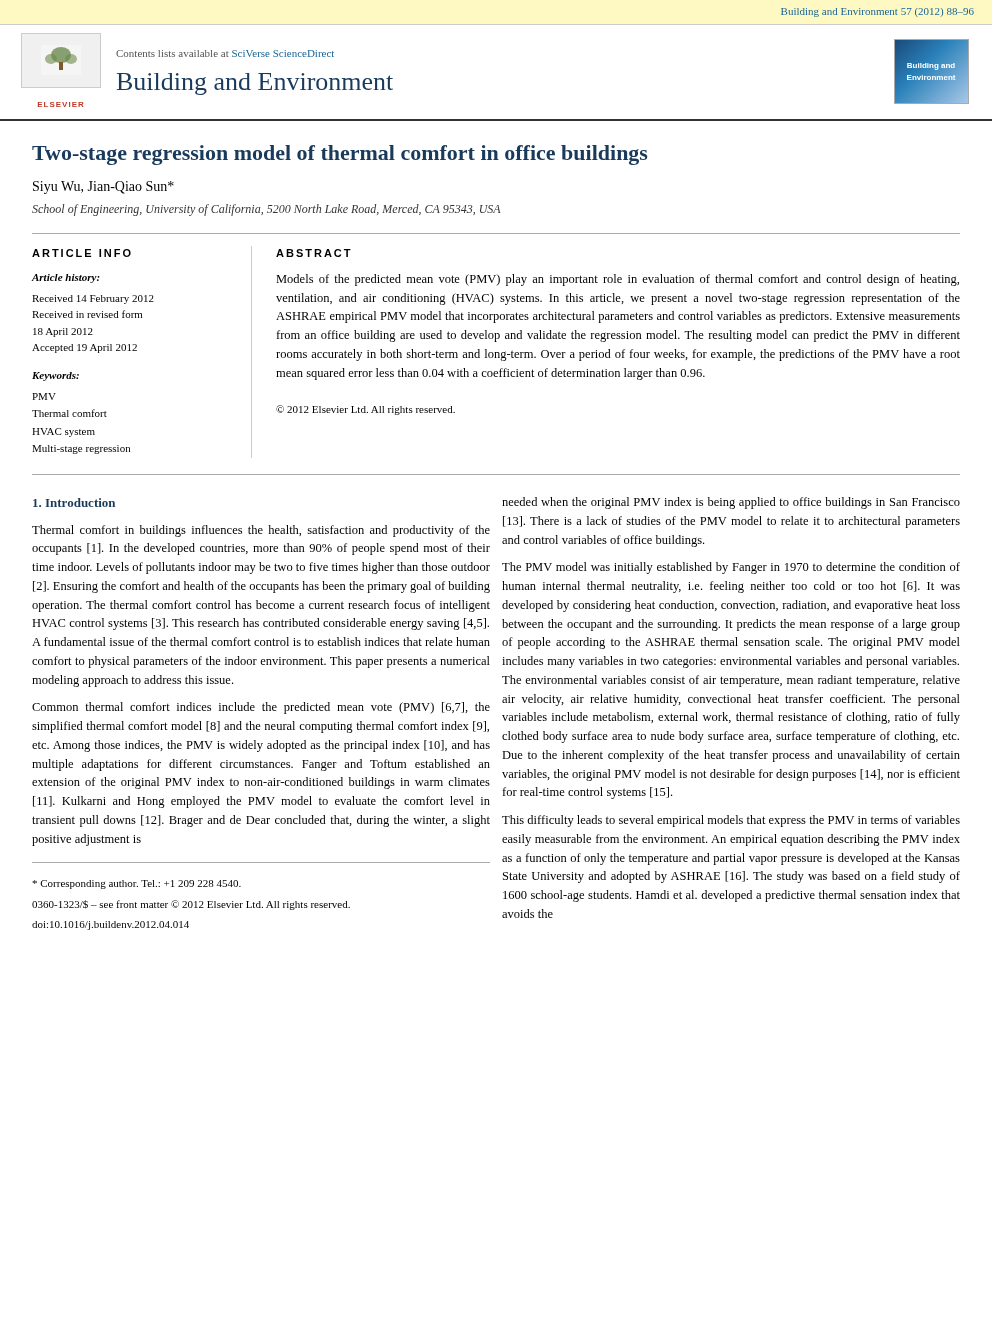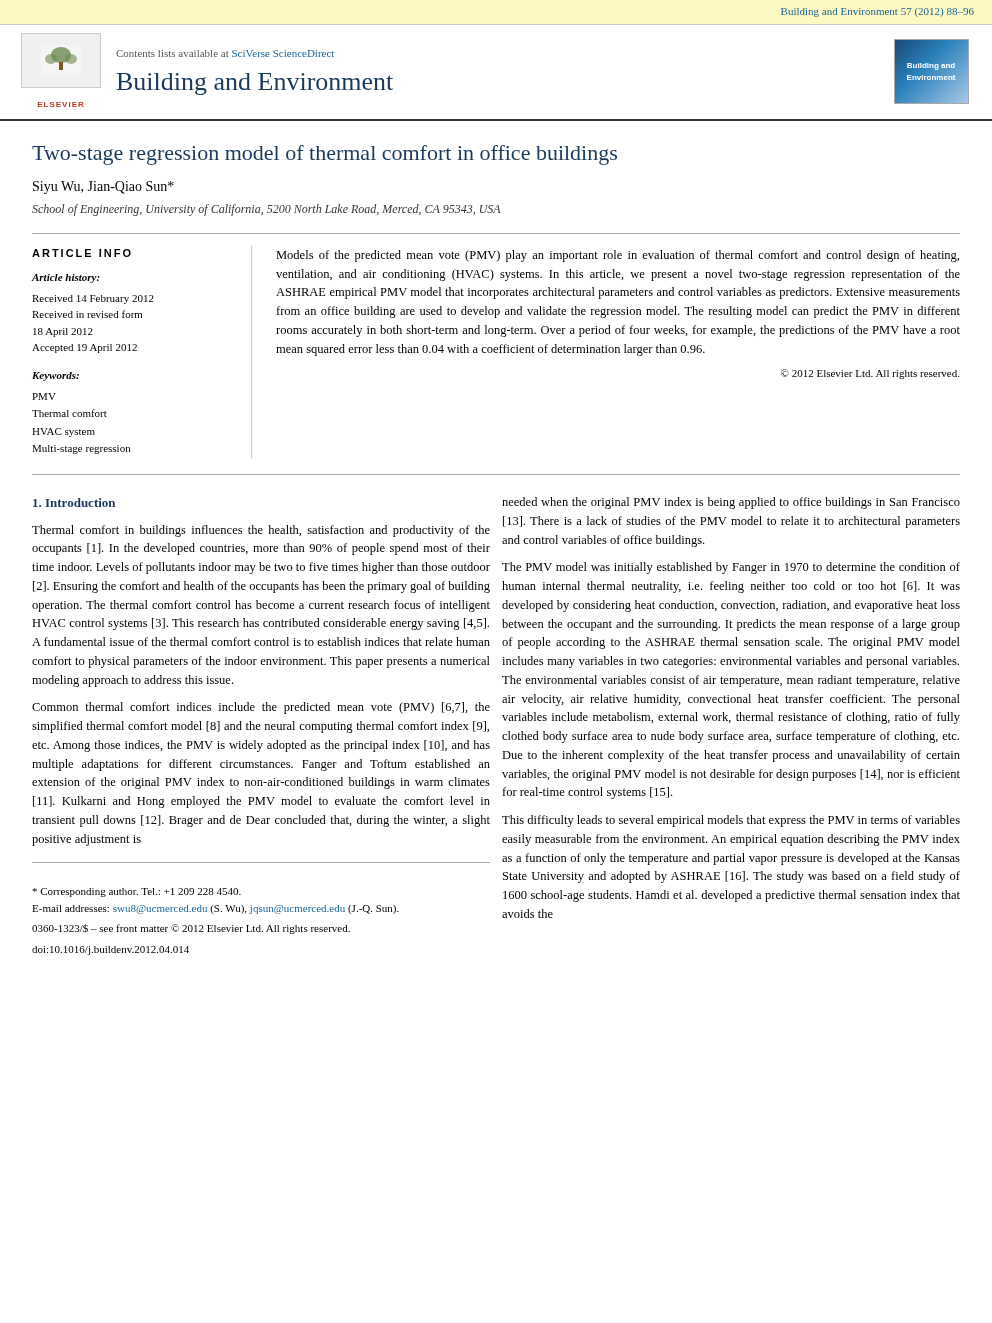--- a/index.html
+++ b/index.html
@@ -108,21 +108,21 @@
     }
 
     
     .article-container {
       padding: 18px 32px 24px 32px;
     }
 
     
     .article-title {
       font-size: 22px;
-      font-weight: normal;
+      font-weight: bold;
       color: #1a3a5c;
       margin-bottom: 10px;
       line-height: 1.3;
       font-family: "Times New Roman", serif;
     }
 
     
     .authors {
       font-size: 14px;
       color: #000;
@@ -202,23 +202,22 @@
       font-family: Arial, sans-serif;
     }
     .abstract-text {
       font-size: 12.5px;
       color: #000;
       line-height: 1.5;
       text-align: justify;
     }
     .copyright {
       font-size: 11px;
-      text-align: right;
-      color: #000;
-      margin-top: 8px;
+      color: #000;
+      margin-top: 20px;
     }
 
     
     .body-columns {
       display: flex;
       gap: 12px;
       margin-top: 18px;
     }
     .body-col {
       flex: 1;
@@ -240,21 +239,21 @@
       margin-bottom: 9px;
       font-size: 12.5px;
       line-height: 1.5;
       text-align: justify;
     }
 
     
     .footnote-area {
       border-top: 1px solid #aaa;
       margin-top: 14px;
-      padding-top: 20px;
+      padding-top: 12px;
       font-size: 11px;
       color: #000;
     }
     .footnote-line {
       line-height: 1.5;
     }
     .doi-line {
       margin-top: 4px;
       font-size: 11px;
     }
@@ -326,44 +325,38 @@
       <div class="keywords-section">
         <div class="history-label">Keywords:</div>
         <div class="keyword-item">PMV</div>
         <div class="keyword-item">Thermal comfort</div>
         <div class="keyword-item">HVAC system</div>
         <div class="keyword-item">Multi-stage regression</div>
       </div>
     </div>
 
     <div class="abstract-col">
+      <div class="abstract-title">ABSTRACT</div>
       <div class="abstract-text">Models of the predicted mean vote (PMV) play an important role in evaluation of thermal comfort and control design of heating, ventilation, and air conditioning (HVAC) systems. In this article, we present a novel two-stage regression representation of the ASHRAE empirical PMV model that incorporates architectural parameters and control variables as predictors. Extensive measurements from an office building are used to develop and validate the regression model. The resulting model can predict the PMV in different rooms accurately in both short-term and long-term. Over a period of four weeks, for example, the predictions of the PMV have a root mean squared error less than 0.04 with a coefficient of determination larger than 0.96.</div>
       <div class="copyright">© 2012 Elsevier Ltd. All rights reserved.</div>
     </div>
   </div>
 
   <hr class="divider">
 
   <div class="body-columns">
 
     <div class="body-col">
       <div class="section-title">1.  Introduction</div>
 
       <div class="body-para">Thermal comfort in buildings influences the health, satisfaction and productivity of the occupants [1]. In the developed countries, more than 90% of people spend most of their time indoor. Levels of pollutants indoor may be two to five times higher than those outdoor [2]. Ensuring the comfort and health of the occupants has been the primary goal of building operation. The thermal comfort control has become a current research focus of intelligent HVAC control systems [3]. This research has contributed considerable energy saving [4,5]. A fundamental issue of the thermal comfort control is to establish indices that relate human comfort to physical parameters of the indoor environment. This paper presents a numerical modeling approach to address this issue.</div>
       <div class="body-para">Common thermal comfort indices include the predicted mean vote (PMV) [6,7], the simplified thermal comfort model [8] and the neural computing thermal comfort index [9], etc. Among those indices, the PMV is widely adopted as the principal index [10], and has multiple adaptations for different circumstances. Fanger and Toftum established an extension of the original PMV index to non-air-conditioned buildings in warm climates [11]. Kulkarni and Hong employed the PMV model to evaluate the comfort level in transient pull downs [12]. Brager and de Dear concluded that, during the winter, a slight positive adjustment is</div>
 
       <div class="footnote-area">
         <div class="footnote-line">* Corresponding author. Tel.: +1 209 228 4540.</div>
-        <div class="footnote-line">
-          <span>E-mail addresses:</span>
-          <span class="blue-link" style="cursor:pointer;">swu8@ucmerced.edu</span>
-          <span>(S. Wu),</span>
-          <span class="blue-link" style="cursor:pointer;">jqsun@ucmerced.edu</span>
-          <span>(J.-Q. Sun).</span>
-        </div>
         <div class="doi-line">0360-1323/$ – see front matter © 2012 Elsevier Ltd. All rights reserved.</div>
         <div class="doi-line">doi:10.1016/j.buildenv.2012.04.014</div>
       </div>
     </div>
 
     <div class="body-col">
       <div class="body-para">needed when the original PMV index is being applied to office buildings in San Francisco [13]. There is a lack of studies of the PMV model to relate it to architectural parameters and control variables of office buildings.</div>
       <div class="body-para">The PMV model was initially established by Fanger in 1970 to determine the condition of human internal thermal neutrality, i.e. feeling neither too cold or too hot [6]. It was developed by considering heat conduction, convection, radiation, and evaporative heat loss between the occupant and the surrounding. It predicts the mean response of a large group of people according to the ASHRAE thermal sensation scale. The original PMV model includes many variables in two categories: environmental variables and personal variables. The environmental variables consist of air temperature, mean radiant temperature, relative air velocity, air relative humidity, convectional heat transfer coefficient. The personal variables include metabolism, external work, thermal resistance of clothing, ratio of fully clothed body surface area to nude body surface area, surface temperature of clothing, etc. Due to the inherent complexity of the heat transfer process and unavailability of certain variables, the original PMV model is not desirable for design purposes [14], nor is efficient for real-time control systems [15].</div>
       <div class="body-para">This difficulty leads to several empirical models that express the PMV in terms of variables easily measurable from the environment. An empirical equation describing the PMV index as a function of only the temperature and partial vapor pressure is developed at the Kansas State University and adopted by ASHRAE [16]. The study was based on a field study of 1600 school-age students. Hamdi et al. developed a predictive thermal sensation index that avoids the</div>
     </div>

